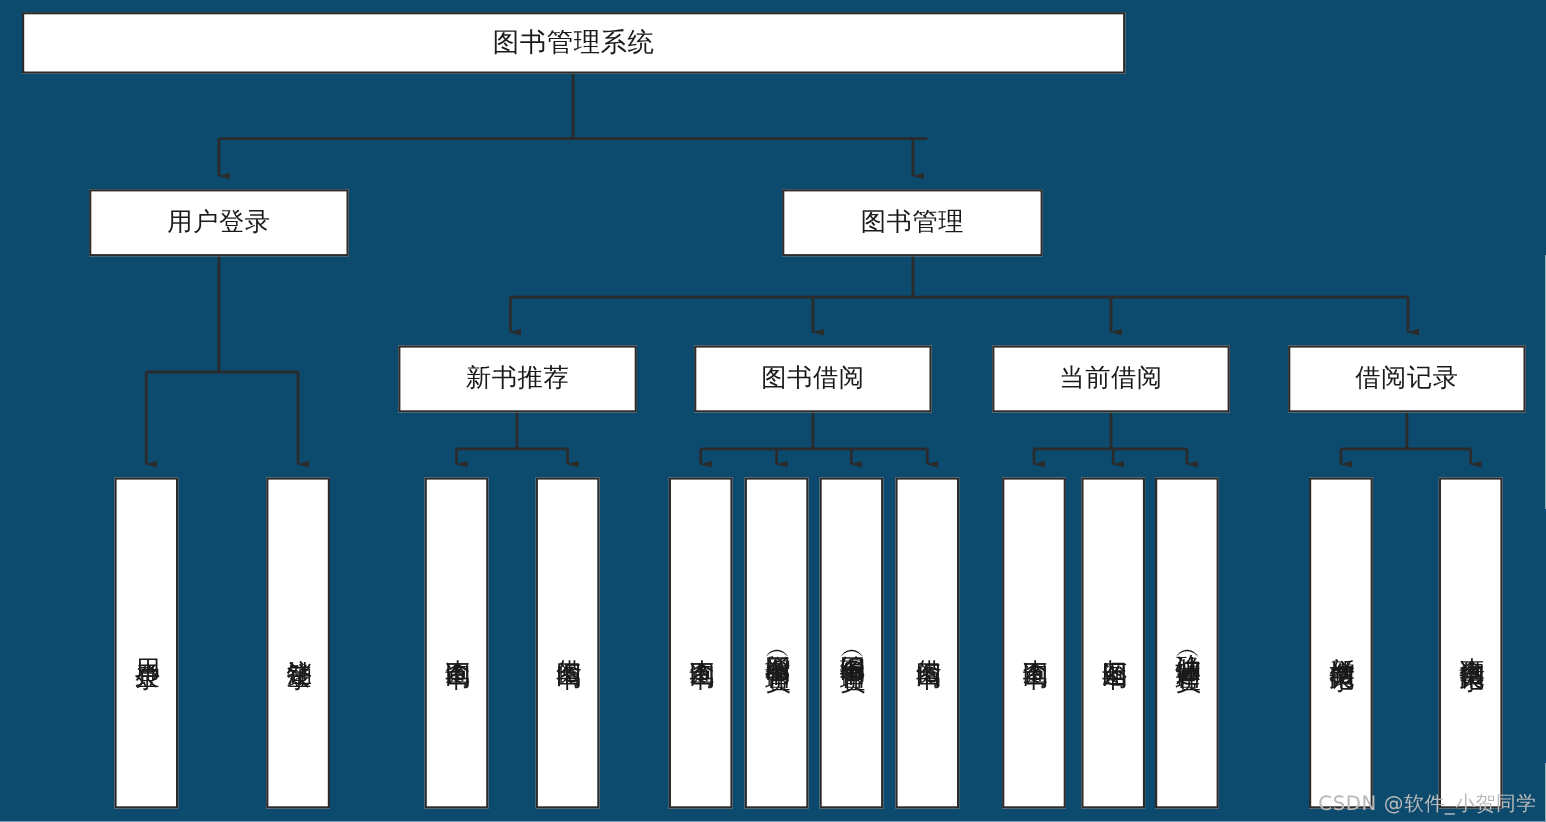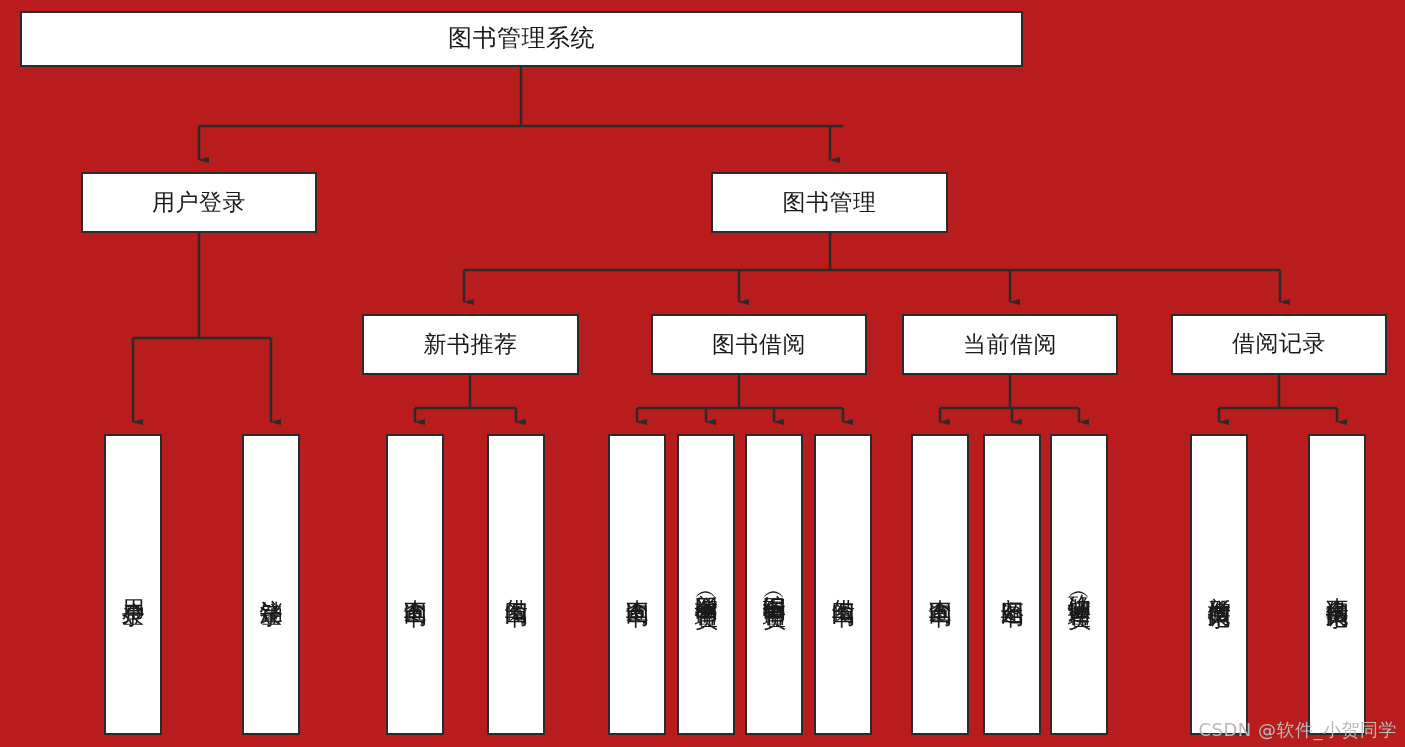--- a/index.html
+++ b/index.html
@@ -8,21 +8,21 @@
     padding: 0;
     background: #ffffff;
   }
   body {
     font-family: "DejaVu Sans", "Liberation Sans", sans-serif;
   }
   #diagram-root {
     position: relative;
     width: 1405px;
     height: 747px;
-    background: #b91c1c;
+    background: #0c4a6e;
     overflow: hidden;
   }
   #edge-layer {
     position: absolute;
     left: 0;
     top: 0;
     width: 1405px;
     height: 747px;
     pointer-events: none;
   }
@@ -141,27 +141,27 @@
   <div class="node level2" style="left: 81px; top: 172px; width: 236px; height: 61px;">
     <span class="node-label">用户登录</span>
   </div>
   <div class="node level3" style="left: 362px; top: 314px; width: 217px; height: 61px;">
     <span class="node-label">新书推荐</span>
   </div>
 
   <div class="node level2" style="left: 711px; top: 172px; width: 237px; height: 61px;">
     <span class="node-label">图书管理</span>
   </div>
-  <div class="node level3" style="left: 631px; top: 314px; width: 216px; height: 61px; margin-left: 20px;">
+  <div class="node level3" style="left: 631px; top: 314px; width: 216px; height: 61px;">
     <span class="node-label">图书借阅</span>
   </div>
   <div class="node level3" style="left: 902px; top: 314px; width: 216px; height: 61px;">
     <span class="node-label">当前借阅</span>
   </div>
-  <div class="node level3" style="left: 1171px; top: 314px; width: 216px; height: 61px; font-family: Liberation Serif, serif;">
+  <div class="node level3" style="left: 1171px; top: 314px; width: 216px; height: 61px;">
     <span class="node-label">借阅记录</span>
   </div>
 
   <div class="node leaf" style="left: 104px; top: 434px; width: 58px; height: 301px;">
     <span class="node-label">用户登录</span>
   </div>
   <div class="node leaf" style="left: 242px; top: 434px; width: 58px; height: 301px;">
     <span class="node-label">注销登录</span>
   </div>
   <div class="node leaf" style="left: 386px; top: 434px; width: 58px; height: 301px;">

